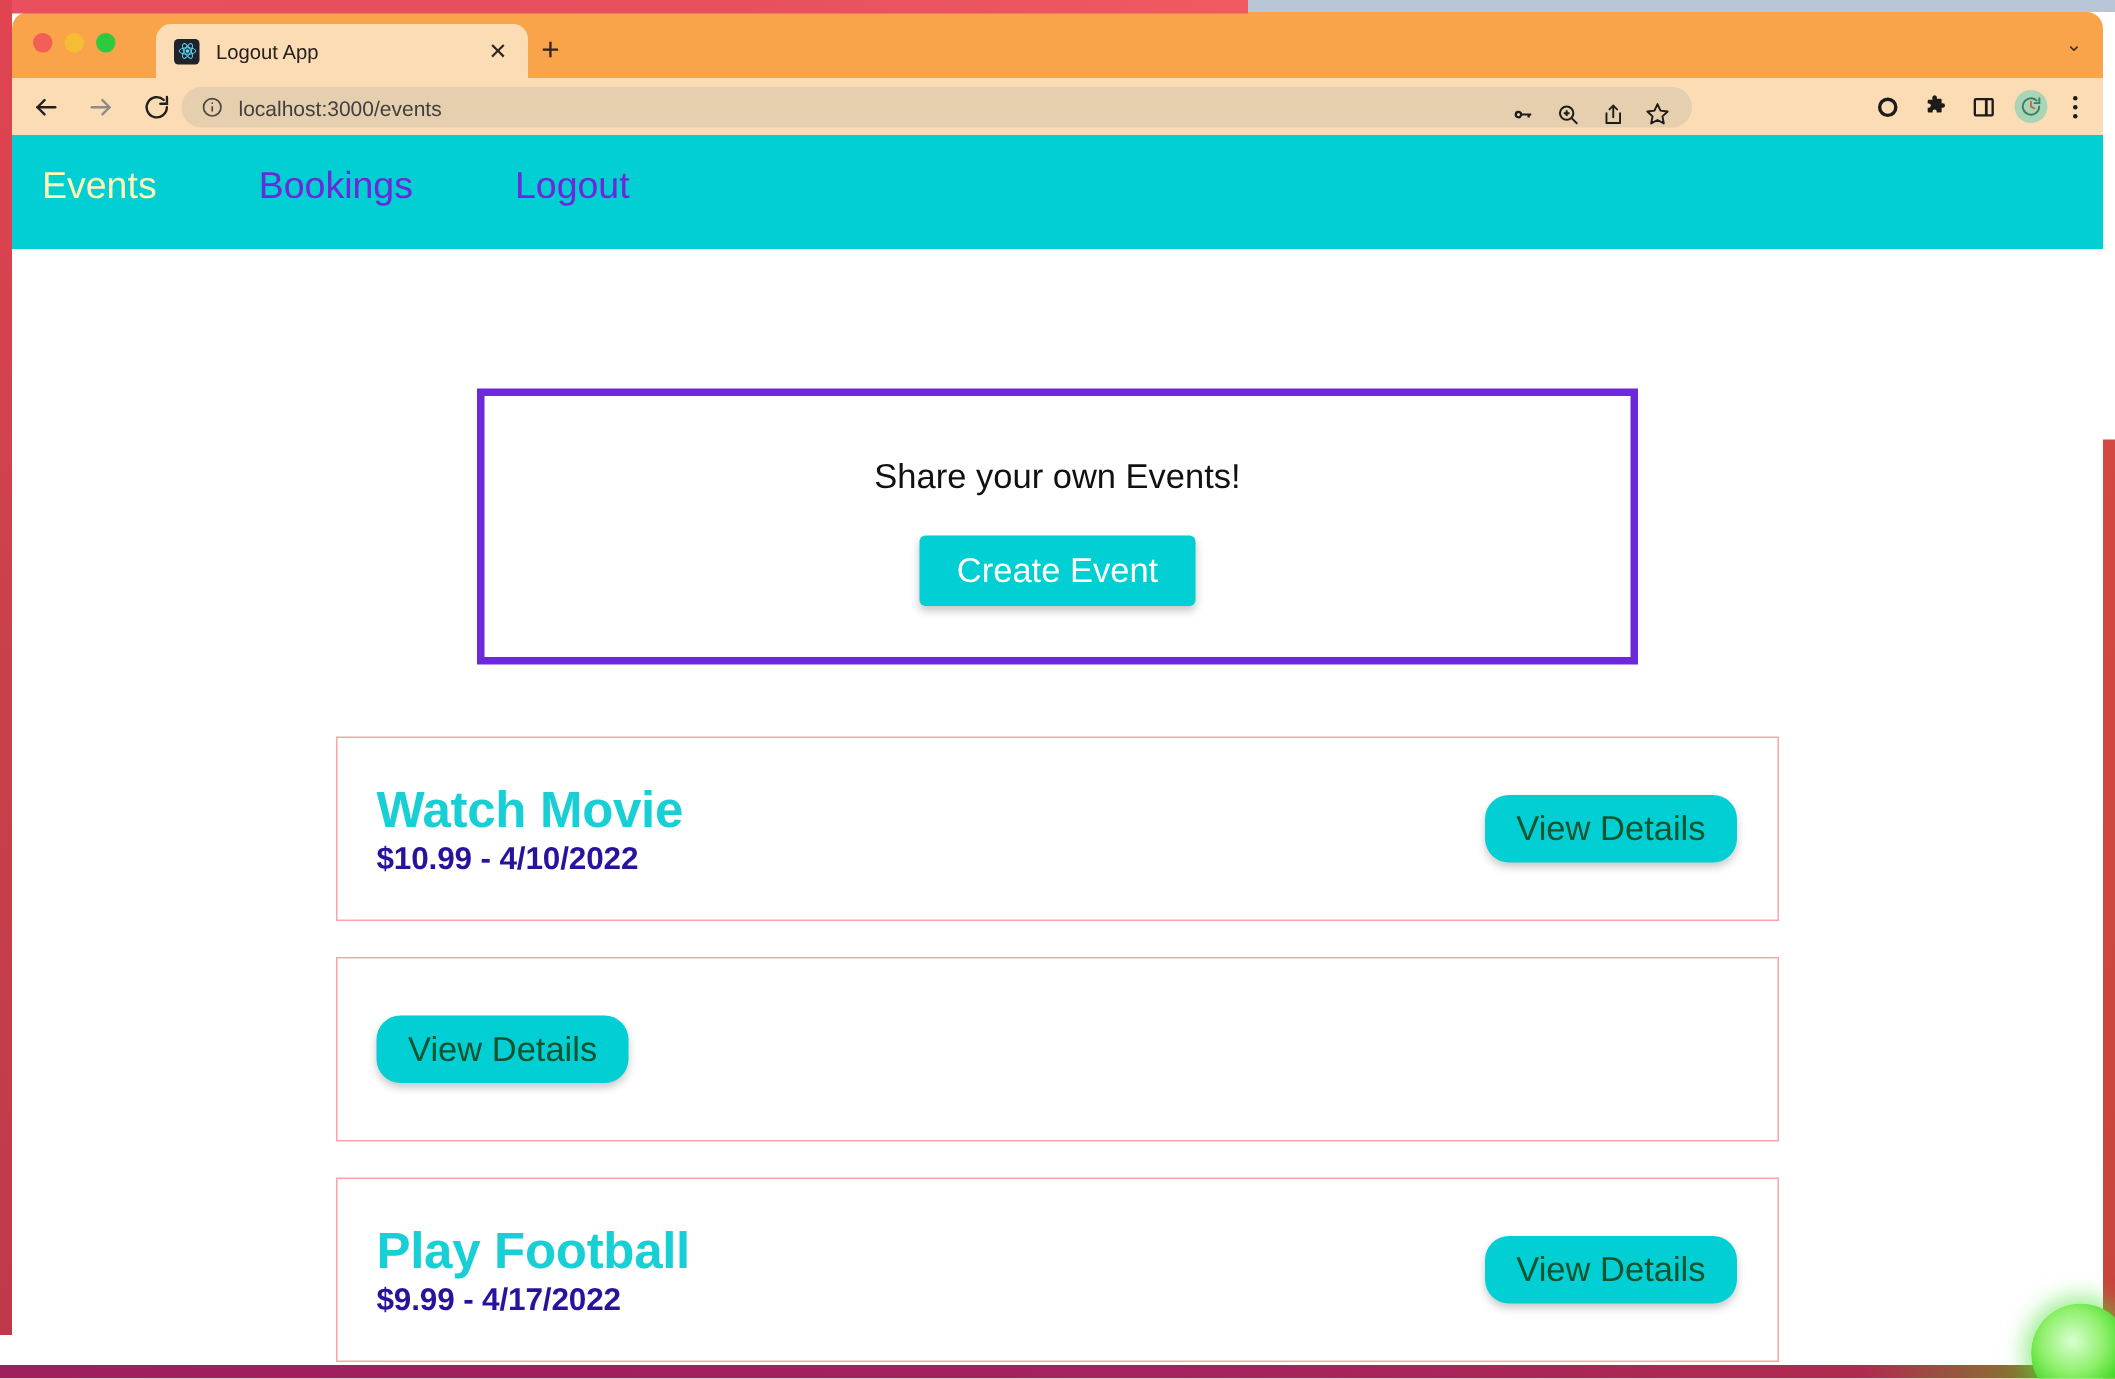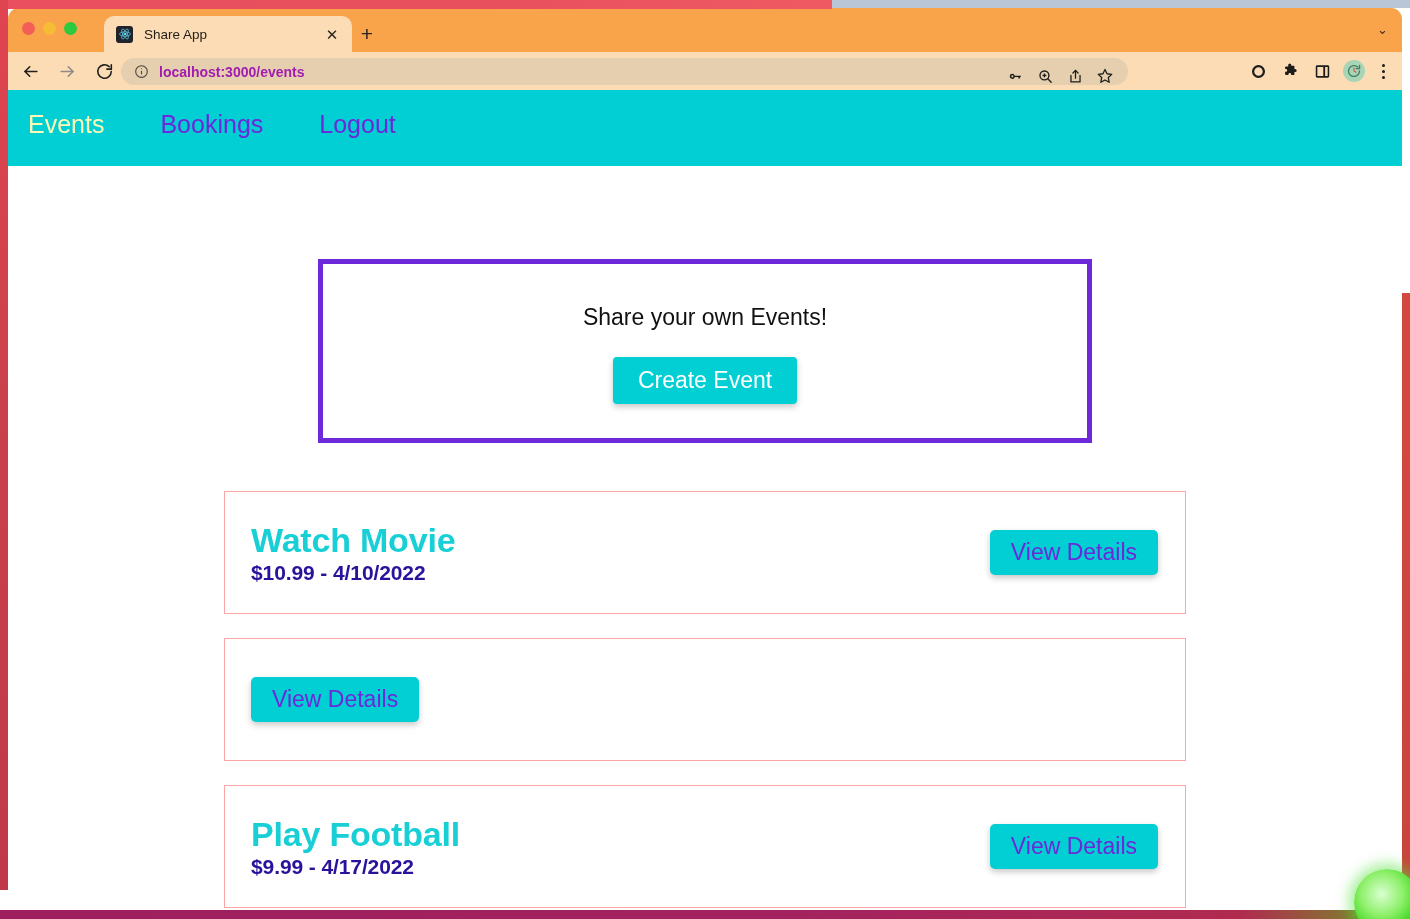--- a/index.html
+++ b/index.html
@@ -141,23 +141,22 @@
   }
   .omni-info {
     width: 16px; height: 16px;
     flex: 0 0 auto;
     display: flex; align-items: center; justify-content: center;
     color: #4b4740;
   }
   .omni-url {
     margin-left: 10px;
     font-size: 14px;
-    color: #a21caf;
+    color: #404040;
     white-space: nowrap;
-    font-weight: bold;
   }
   .omni-actions {
     position: absolute; right: 8px; top: 4px;
     display: flex; align-items: center; gap: 0px;
   }
   .omni-actions .tb-ico { width: 30px; }
   .tb-ico {
     width: 32px; height: 28px;
     display: flex; align-items: center; justify-content: center;
     color: #1d1c1a;
@@ -198,21 +197,21 @@
     align-items: center;
     padding-left: 20px;
   }
   .brand {
     font-size: 36px;
     font-weight: 700;
     color: #000000;
     letter-spacing: -0.4px;
     margin-right: 62px;
   }
-  .navlinks { display: flex; align-items: flex-start; }
+  .navlinks { display: flex; align-items: flex-start; gap: 12px; }
   .navlink {
     font-size: 25px;
     color: #6d28d9;
     padding: 0 0;
     margin-right: 56px;
     white-space: nowrap;
   }
   .navlink.active { color: #fdf9b5; }
   .navlink:last-child { margin-right: 0; }
 
@@ -274,23 +273,23 @@
   }
   .ev-meta {
     font-size: 21px;
     font-weight: 700;
     color: #2a129c;
     margin-top: 2px;
     letter-spacing: -0.1px;
   }
   .btn-details {
     background: #01cfd3;
-    color: #6d28d9;
+    color: #14532d;
     border: none;
-    border-radius: 5px;
+    border-radius: 16px;
     font-size: 23px;
     font-family: "Liberation Sans", sans-serif;
     padding: 10px 21px 11px 21px;
     box-shadow: 0 3px 6px rgba(0,0,0,0.22);
     cursor: pointer;
     white-space: nowrap;
     line-height: 1.05;
   }
 </style>
 </head>
@@ -319,21 +318,21 @@
         <span class="favicon">
           <svg width="14" height="14" viewBox="0 0 24 24">
             <circle cx="12" cy="12" r="2.1" fill="#61dafb"></circle>
             <g stroke="#61dafb" stroke-width="1.1" fill="none">
               <ellipse cx="12" cy="12" rx="9.5" ry="3.7"></ellipse>
               <ellipse cx="12" cy="12" rx="9.5" ry="3.7" transform="rotate(60 12 12)"></ellipse>
               <ellipse cx="12" cy="12" rx="9.5" ry="3.7" transform="rotate(120 12 12)"></ellipse>
             </g>
           </svg>
         </span>
-        <span class="tab-title">Share App</span>
+        <span class="tab-title">Logout App</span>
         <span class="tab-close">✕</span>
       </div>
 
       <div class="newtab">+</div>
       <div class="tabstrip-chevron">⌄</div>
     </div>
 
     <div class="toolbar">
 
       <div class="nav-btn back">

